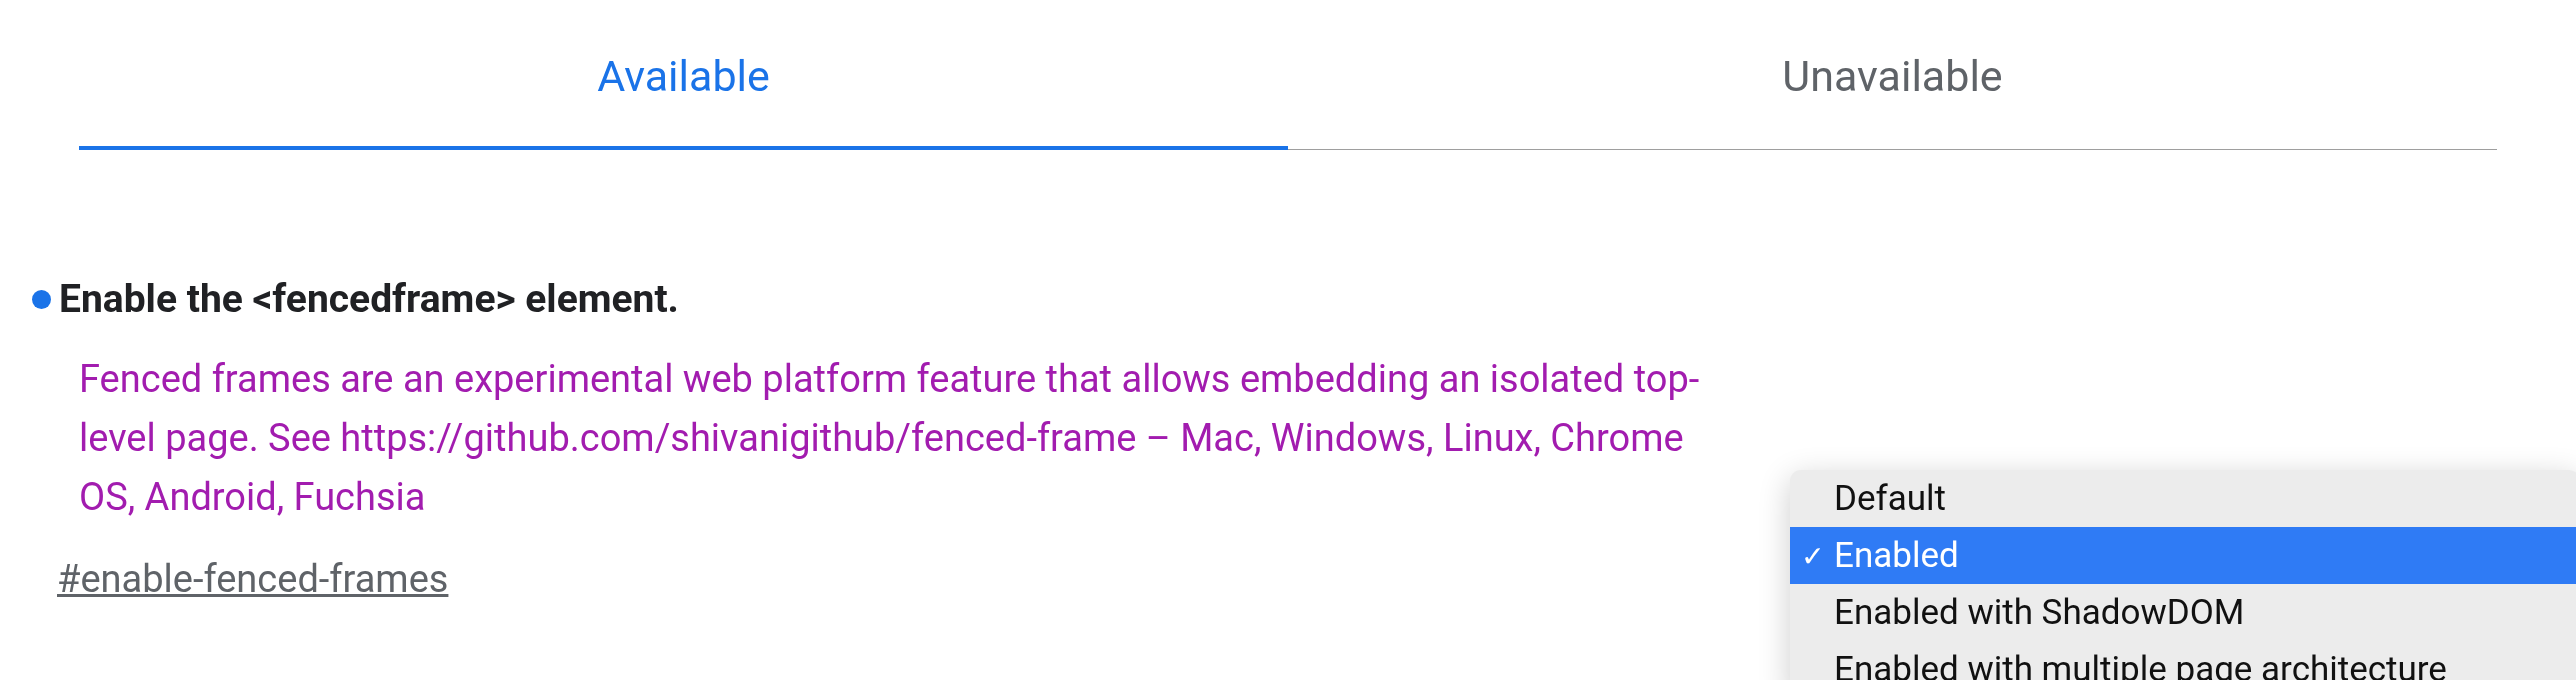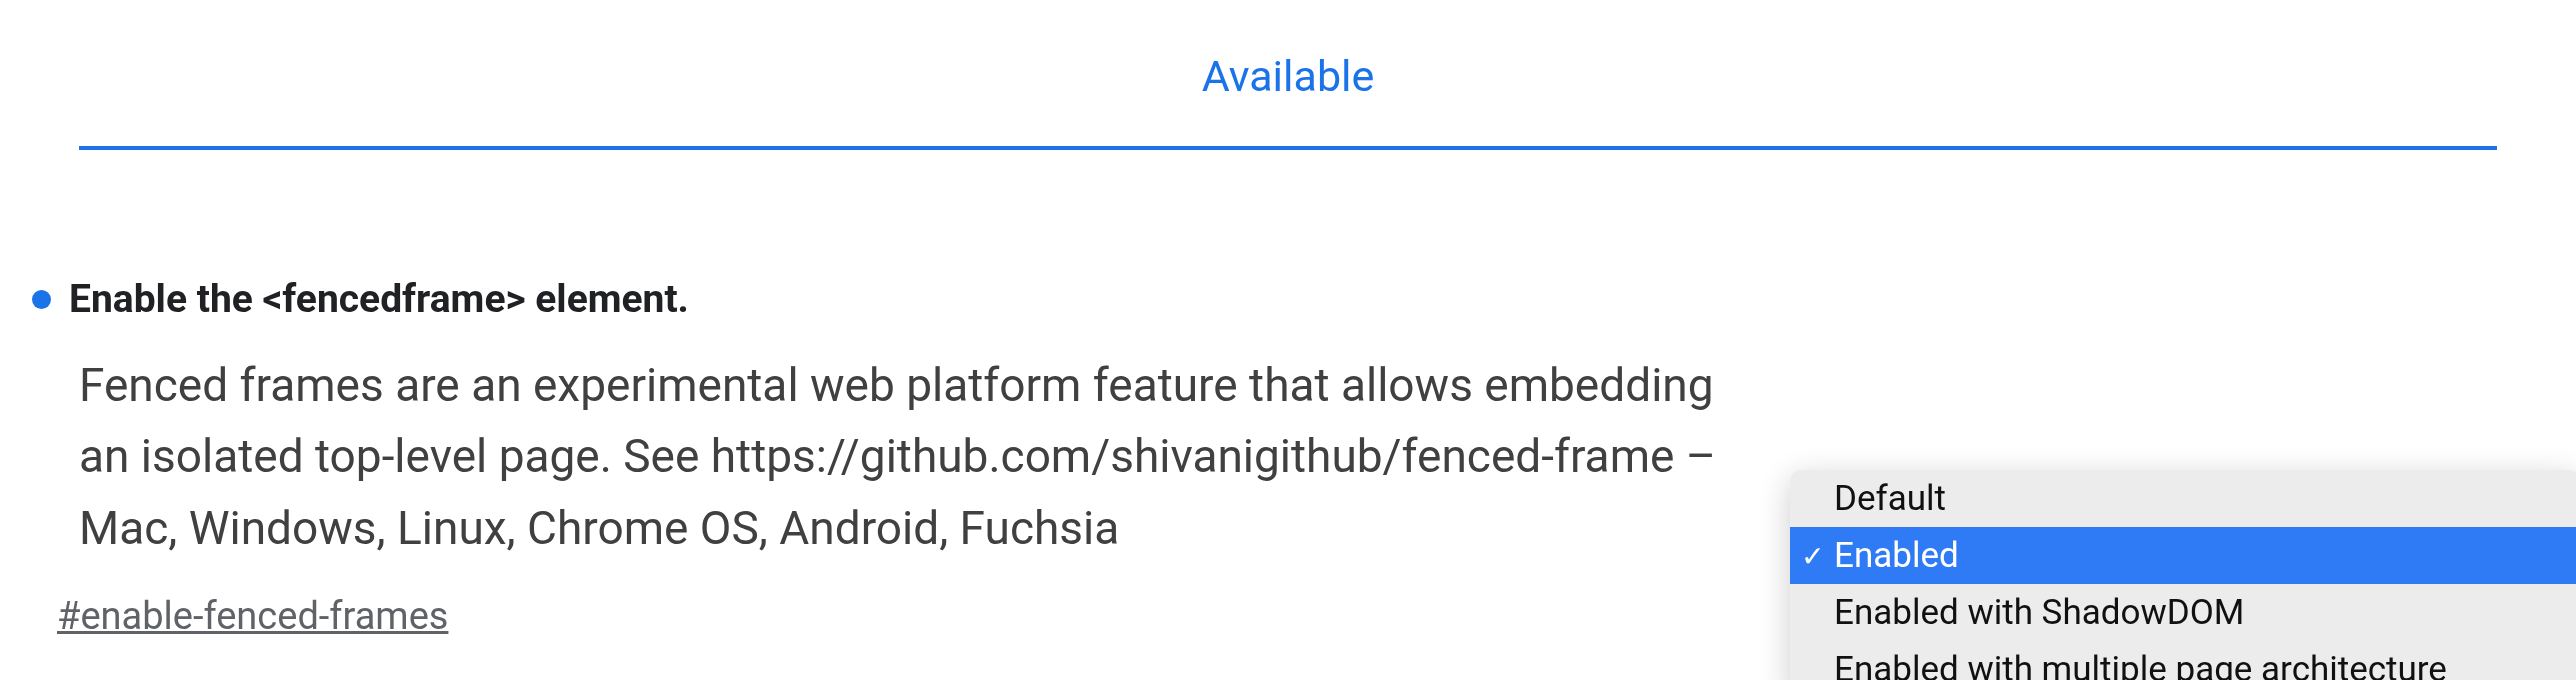--- a/index.html
+++ b/index.html
@@ -40,40 +40,40 @@
 
     
     .entry {
       position: relative;
       padding: 126px 0 0 0;
       font-size: 38px;
     }
     .title-row {
       display: flex;
       align-items: center;
-      gap: 18px;
+      gap: 8px;
       margin-bottom: 28px;
     }
     .bullet {
       width: 19px;
       height: 19px;
       border-radius: 50%;
       background: #1a73e8;
       flex: 0 0 auto;
     }
     .flag-title {
       font-weight: 700;
       color: #202124;
       font-size: 39px;
     }
     .desc {
-      color: #404040;
+      color: #a21caf;
       line-height: 1.55;
       max-width: 1658px;
-      font-size: 46px;
+      font-size: 38px;
       margin-left: 47px;
     }
     .hash {
       display: inline-block;
       margin-top: 30px;
       color: #5f6368;
       text-decoration: underline;
       font-size: 38px;
       margin-left: 25px;
       cursor: pointer;
@@ -110,20 +110,21 @@
       transform: translateY(-50%);
       font-size: 28.4px;
     }
   </style>
 </head>
 <body>
 
 <div class="wrap">
   <div class="tabbar">
     <div class="tab active">Available</div>
+    <div class="tab">Unavailable</div>
   </div>
 
   <div class="entry">
     <div class="title-row">
       <span class="bullet"></span>
       <span class="flag-title">Enable the &lt;fencedframe&gt; element.</span>
     </div>
     <div class="desc">Fenced frames are an experimental web platform feature that allows embedding an isolated top-level page. See https://github.com/shivanigithub/fenced-frame – Mac, Windows, Linux, Chrome OS, Android, Fuchsia</div>
     <a class="hash">#enable-fenced-frames</a>
 

